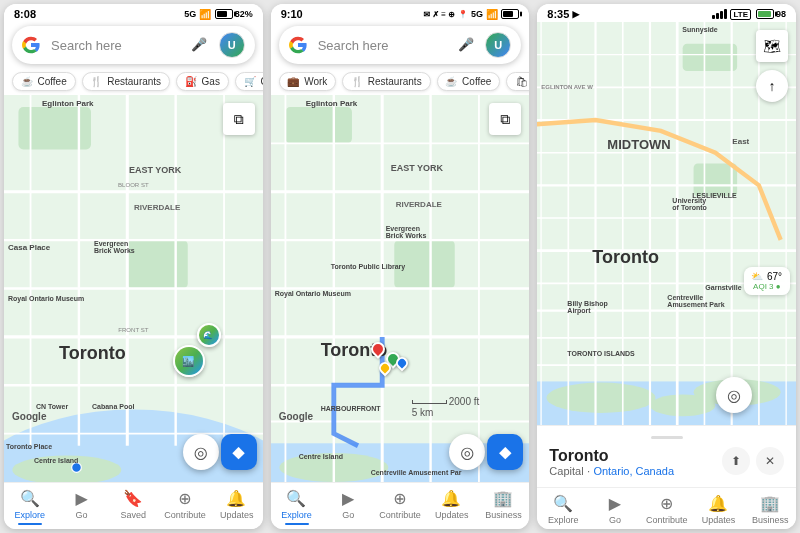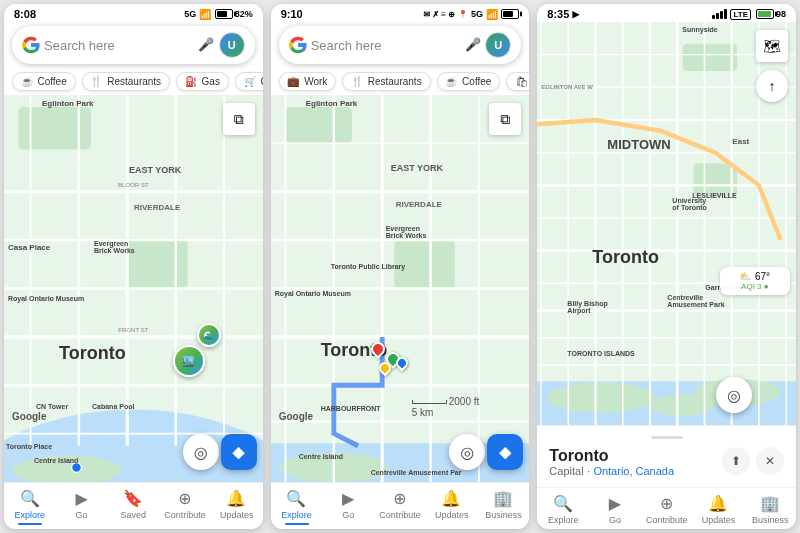--- a/index.html
+++ b/index.html
@@ -82,21 +82,21 @@
 
     
     .search-bar {
       display: flex;
       align-items: center;
       margin: 4px 8px;
       background: #fff;
       border-radius: 24px;
       padding: 6px 10px;
       box-shadow: 0 1px 6px rgba(0,0,0,0.25);
-      gap: 4px;
+      gap: 11px;
       z-index: 10;
       position: relative;
     }
     .google-logo {
       display: flex;
       width: 18px;
       height: 18px;
       flex-shrink: 0;
     }
     .google-logo svg { width: 18px; height: 18px; }
@@ -315,21 +315,21 @@
       justify-content: center;
       font-size: 12px;
       color: #555;
     }
     .weather-badge {
       position: absolute;
       bottom: 130px;
       right: 6px;
       background: rgba(255,255,255,0.95);
       border-radius: 8px;
-      padding: 4px 20px;
+      padding: 4px 8px;
       font-size: 10px;
       box-shadow: 0 1px 4px rgba(0,0,0,0.2);
       text-align: center;
     }
     .layers-btn {
       position: absolute;
       top: 8px;
       right: 8px;
       width: 32px;
       height: 32px;

